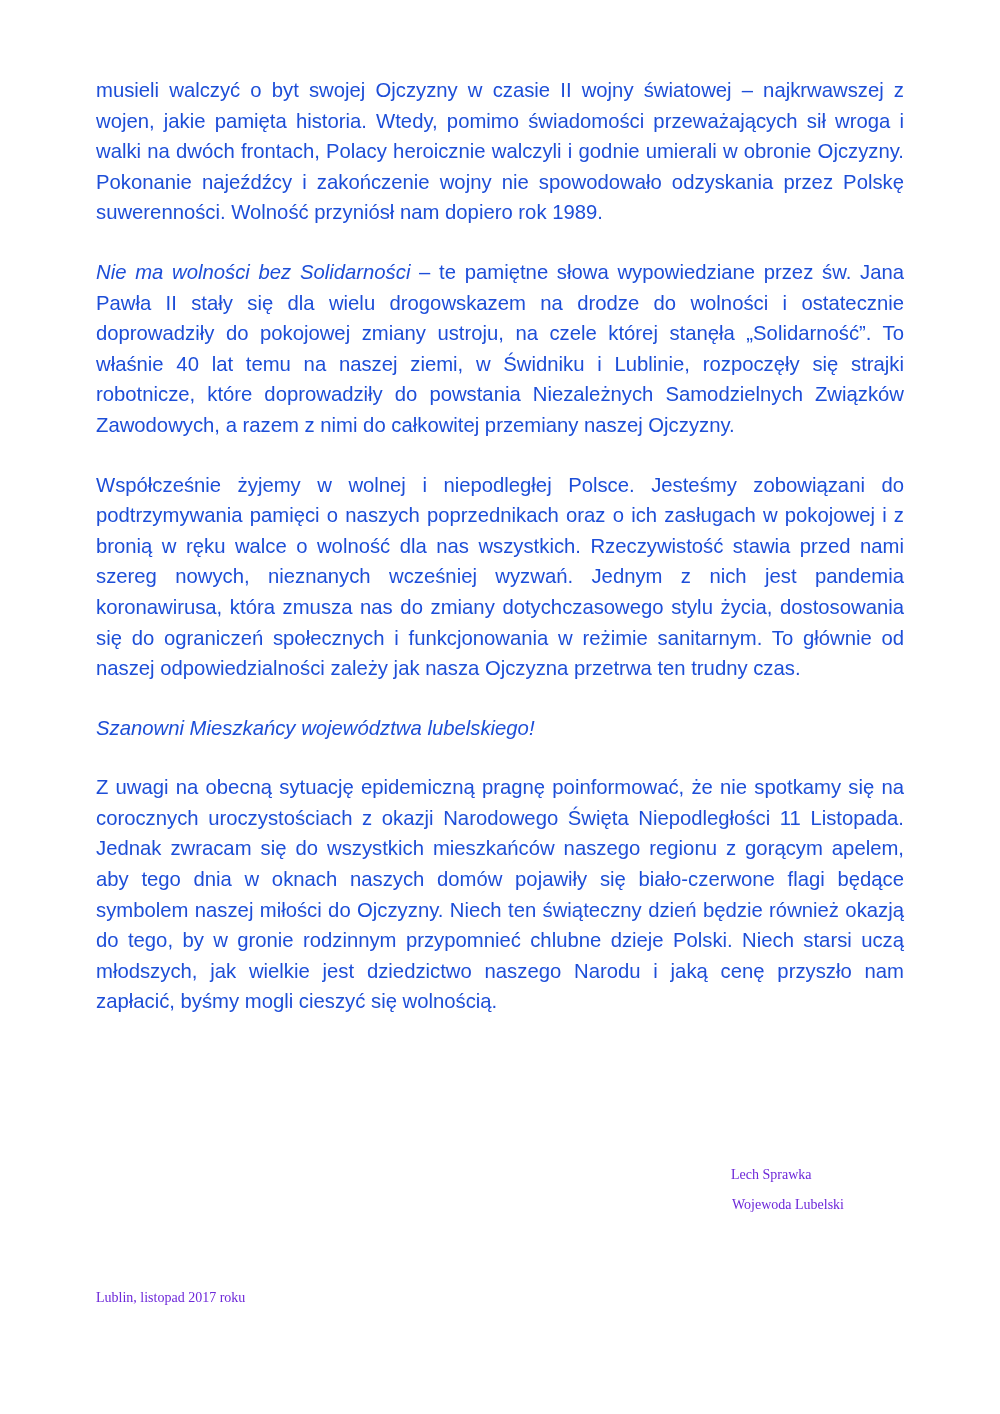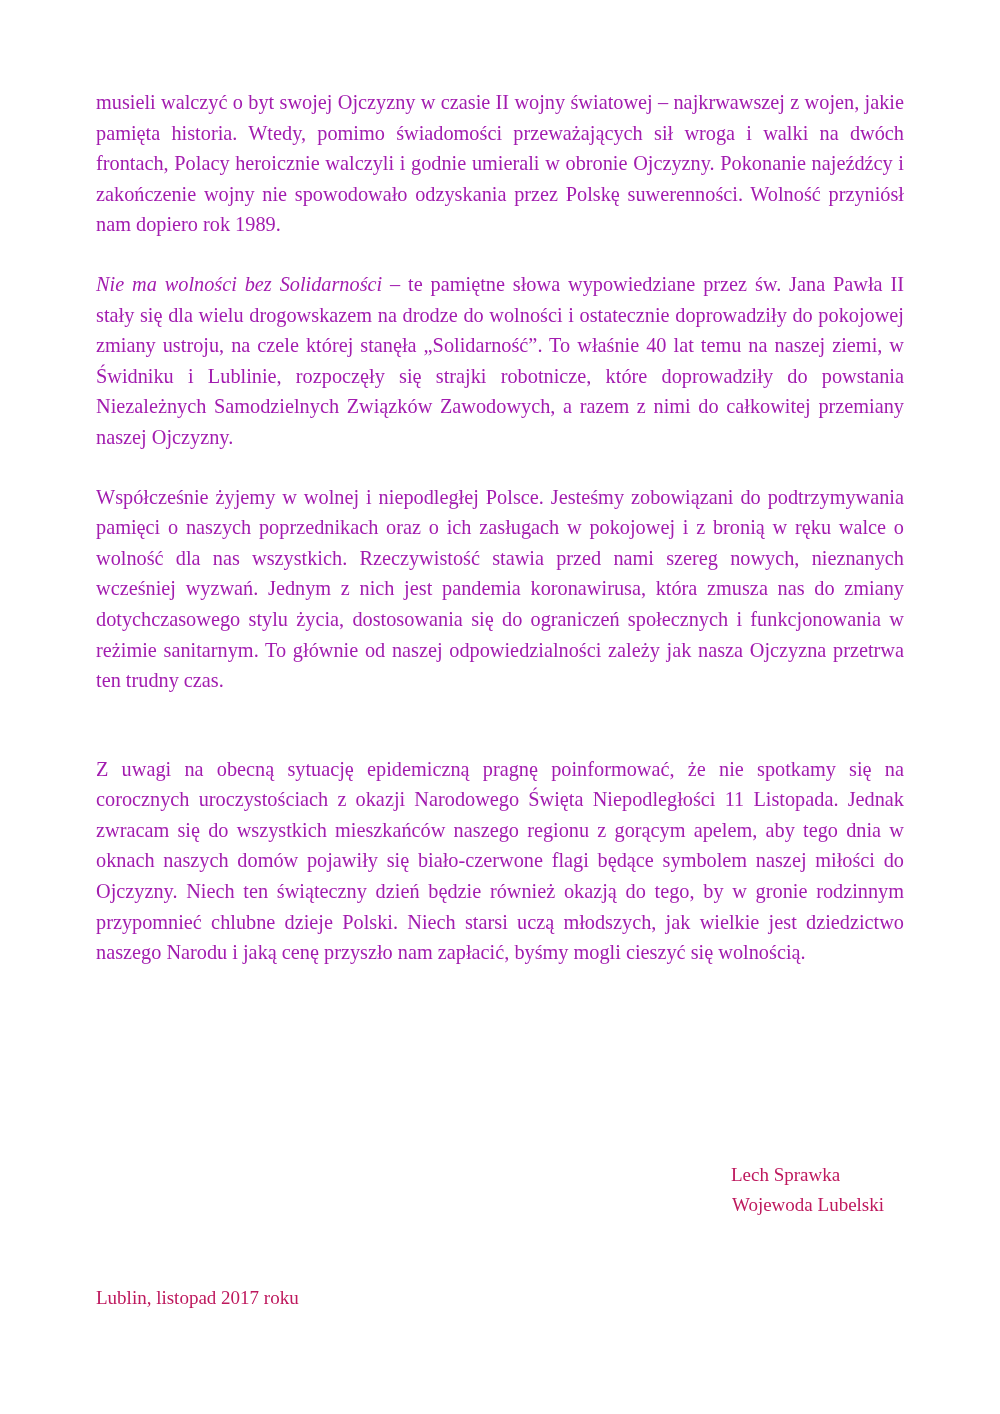--- a/index.html
+++ b/index.html
@@ -1,37 +1,37 @@
 <!DOCTYPE html>
 <html><head>
 <meta charset="utf-8">
 <style>
   html, body { margin: 0; padding: 0; background: #ffffff; }
   body { width: 1000px; height: 1414px; position: relative; overflow: hidden; }
   .page {
     position: absolute; left: 96px; top: 75px; width: 808px;
-    font-family: Liberation Serif, serif; font-size: 20.3px; line-height: 30.6px;
-    color: #a21caf;
-    margin-top: 12px;
+    font-family: Liberation Sans, sans-serif; font-size: 20.3px; line-height: 30.6px;
+    color: #1d4ed8;
   }
   .para { margin: 0; text-align: justify; }
   .gap1 { height: 29px; }
   em { font-style: italic; }
-  .sig { position: absolute; font-family: "Liberation Serif", serif; font-size: 19px; line-height: 30.6px; color: #be185d; white-space: nowrap; }
+  .sig { position: absolute; font-family: "Liberation Serif", serif; font-size: 14px; line-height: 30.6px; color: #6d28d9; white-space: nowrap; }
 </style>
 </head>
 <body>
 
 <div class="page">
   <p class="para"><span>musieli walczyć o byt swojej Ojczyzny w czasie II wojny światowej – najkrwawszej z wojen, jakie pamięta historia. Wtedy, pomimo świadomości przeważających sił wroga i walki na dwóch frontach, Polacy heroicznie walczyli i godnie umierali w obronie Ojczyzny. Pokonanie najeźdźcy i zakończenie wojny nie spowodowało odzyskania przez Polskę suwerenności. Wolność przyniósł nam dopiero rok 1989.</span></p>
   <div class="gap1"></div>
   <p class="para"><em>Nie ma wolności bez Solidarności</em><span> – te pamiętne słowa wypowiedziane przez św. Jana Pawła II stały się dla wielu drogowskazem na drodze do wolności i ostatecznie doprowadziły do pokojowej zmiany ustroju, na czele której stanęła „Solidarność”. To właśnie 40 lat temu na naszej ziemi, w Świdniku i Lublinie, rozpoczęły się strajki robotnicze, które doprowadziły do powstania Niezależnych Samodzielnych Związków Zawodowych, a razem z nimi do całkowitej przemiany naszej Ojczyzny.</span></p>
   <div class="gap1"></div>
   <p class="para"><span>Współcześnie żyjemy w wolnej i niepodległej Polsce. Jesteśmy zobowiązani do podtrzymywania pamięci o naszych poprzednikach oraz o ich zasługach w pokojowej i z bronią w ręku walce o wolność dla nas wszystkich. Rzeczywistość stawia przed nami szereg nowych, nieznanych wcześniej wyzwań. Jednym z nich jest pandemia koronawirusa, która zmusza nas do zmiany dotychczasowego stylu życia, dostosowania się do ograniczeń społecznych i funkcjonowania w reżimie sanitarnym. To głównie od naszej odpowiedzialności zależy jak nasza Ojczyzna przetrwa ten trudny czas.</span></p>
   <div class="gap1"></div>
+  <p class="para"><em>Szanowni Mieszkańcy województwa lubelskiego!</em></p>
   <div class="gap1"></div>
   <p class="para"><span>Z uwagi na obecną sytuację epidemiczną pragnę poinformować, że nie spotkamy się na corocznych uroczystościach z okazji Narodowego Święta Niepodległości 11 Listopada. Jednak zwracam się do wszystkich mieszkańców naszego regionu z gorącym apelem, aby tego dnia w oknach naszych domów pojawiły się biało-czerwone flagi będące symbolem naszej miłości do Ojczyzny. Niech ten świąteczny dzień będzie również okazją do tego, by w gronie rodzinnym przypomnieć chlubne dzieje Polski. Niech starsi uczą młodszych, jak wielkie jest dziedzictwo naszego Narodu i jaką cenę przyszło nam zapłacić, byśmy mogli cieszyć się wolnością.</span></p>
   <div class="gap1"></div>
 </div>
 
 <div class="sig" style="left:731px; top:1160px;">Lech Sprawka</div>
 <div class="sig" style="left:716px; top:1190px;margin-left:16px;">Wojewoda Lubelski</div>
 <div class="sig" style="left:96px; top:1283px;">Lublin, listopad 2017 roku</div>
 
 </body></html>

